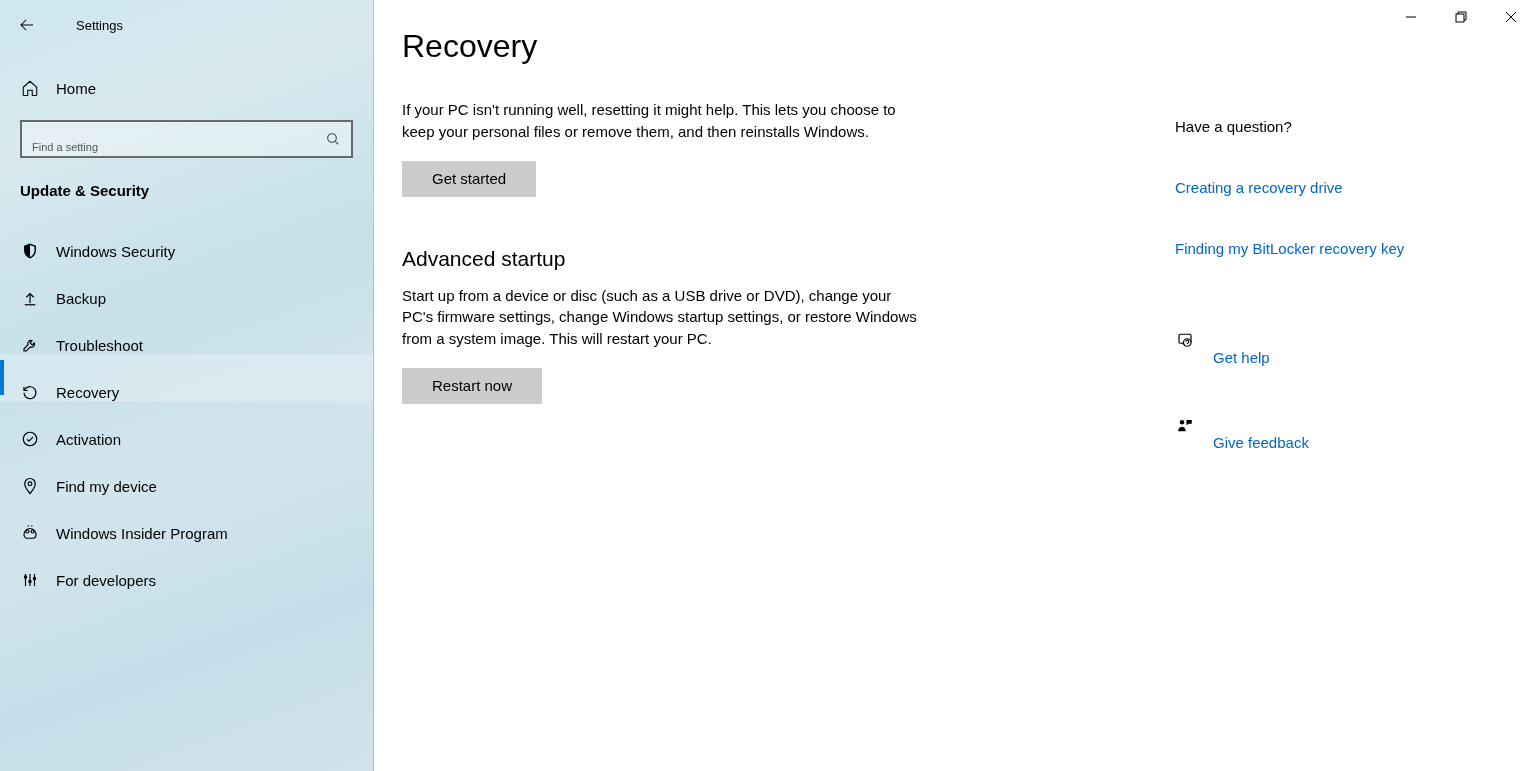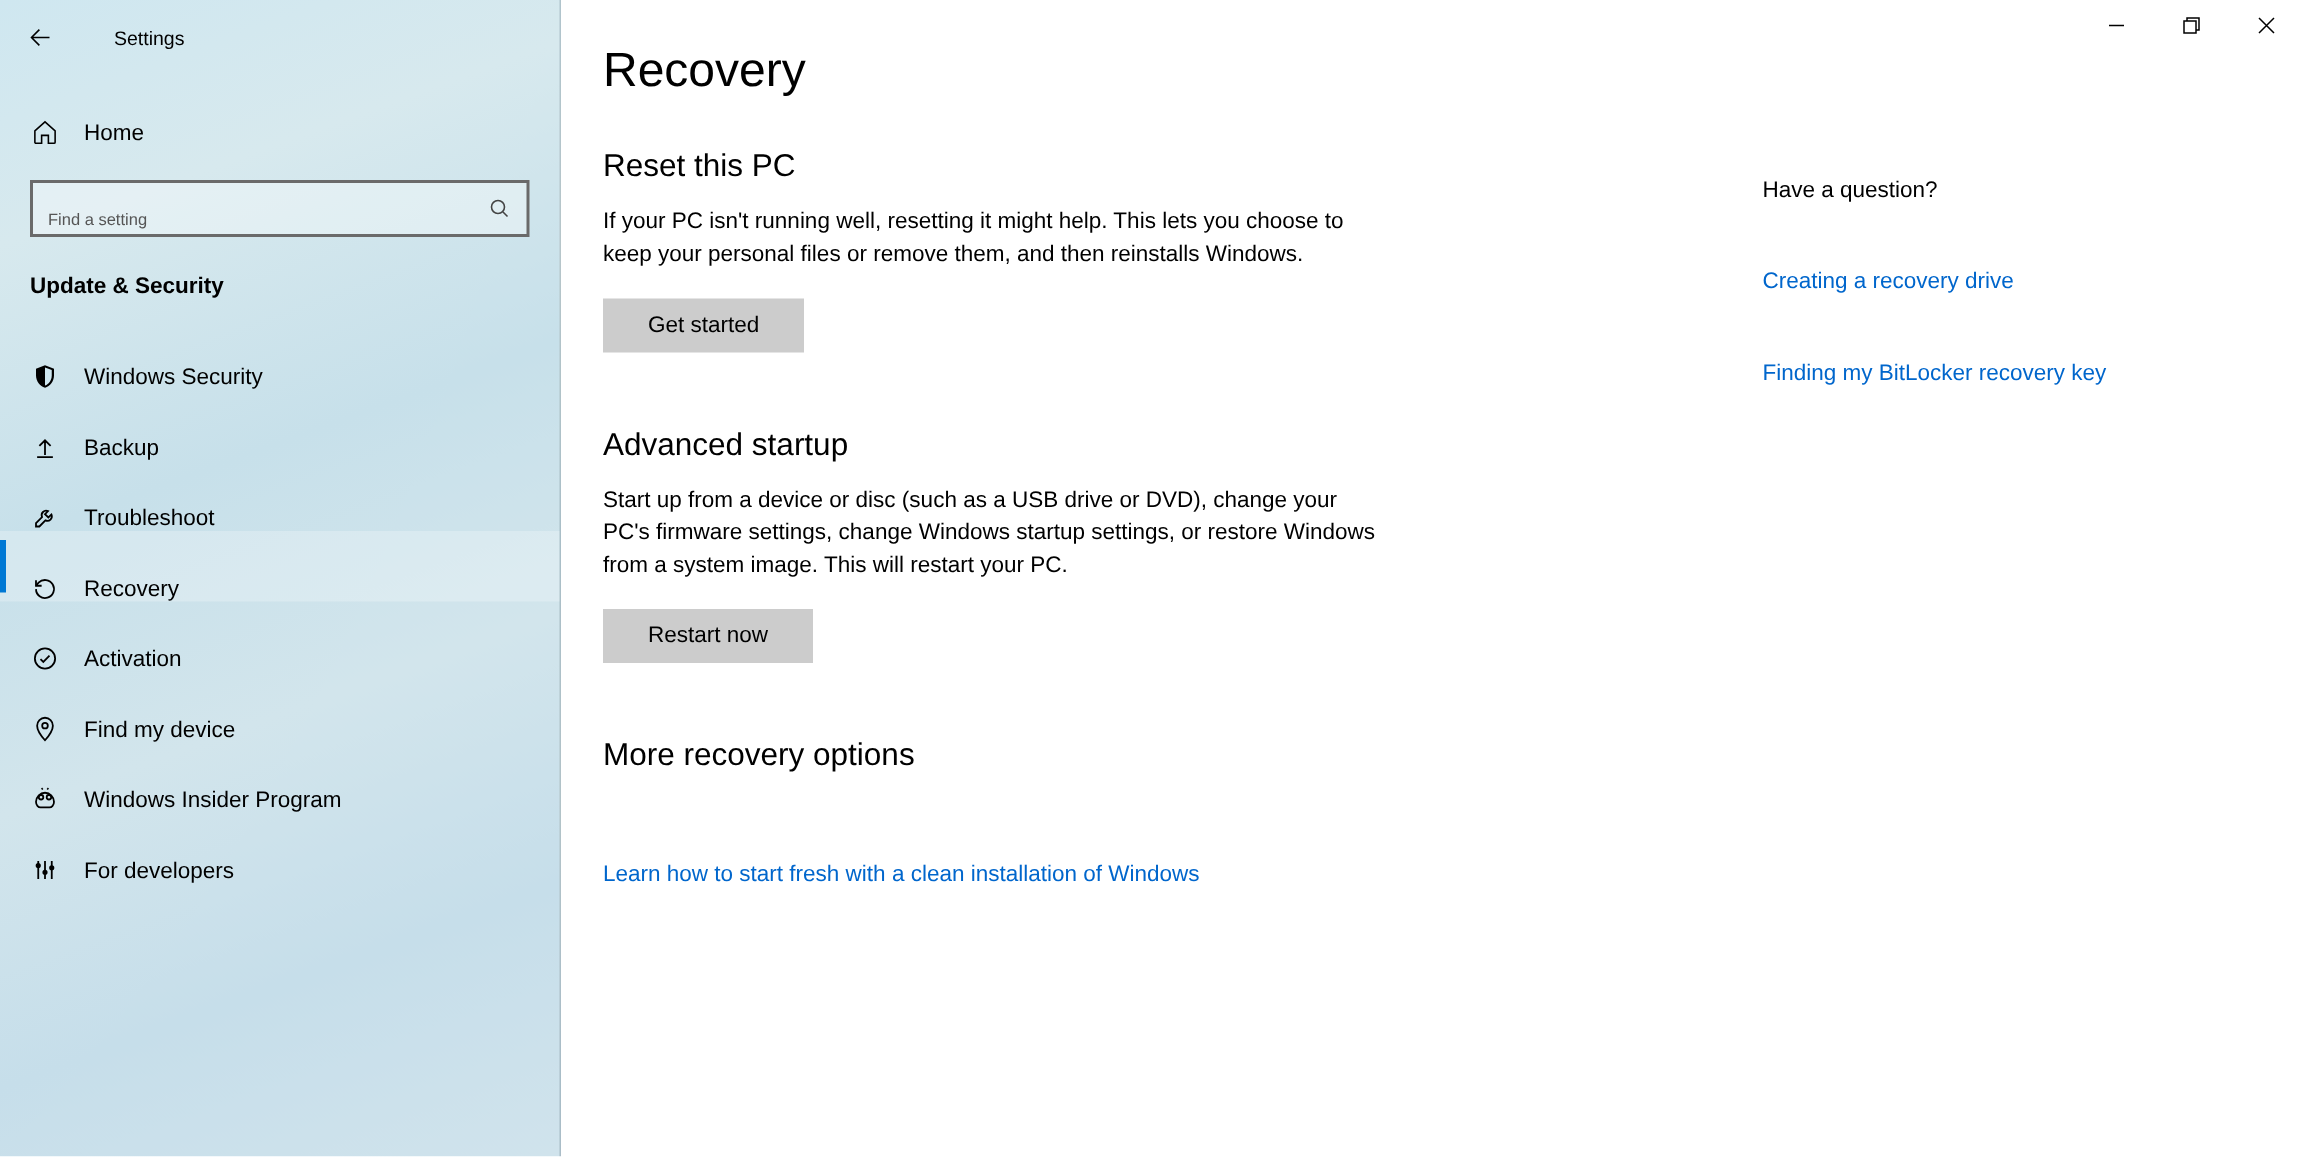--- a/index.html
+++ b/index.html
@@ -348,38 +348,55 @@
         <svg width="12" height="12" viewBox="0 0 12 12" stroke="#000" stroke-width="1">
             <path d="M1 1l10 10M11 1L1 11"></path>
           </svg>
       </div>
     </div>
 
     <div class="content">
       <h1 class="page-title">Recovery</h1>
 
       <div class="section">
-        <h2>Reset this PC</h2>
         <p>If your PC isn't running well, resetting it might help. This lets you choose to keep your personal files or remove them, and then reinstalls Windows.</p>
         <button class="btn">Get started</button>
       </div>
 
       <div class="section">
         <h2>Advanced startup</h2>
         <p>Start up from a device or disc (such as a USB drive or DVD), change your PC's firmware settings, change Windows startup settings, or restore Windows from a system image. This will restart your PC.</p>
         <button class="btn">Restart now</button>
       </div>
 
-      <div class="section">
-        <h2>More recovery options</h2>
-        <span class="link">Learn how to start fresh with a clean installation of Windows</span>
-      </div>
     </div>
 
     <div class="right-col">
       <div class="q">Have a question?</div>
       <span class="link">Creating a recovery drive</span>
       <span class="link">Finding my BitLocker recovery key</span>
 
+      <div class="help-links">
+        <div class="help-row">
+          <span class="icon">
+            <svg width="18" height="18" viewBox="0 0 24 24" fill="none" stroke="#000" stroke-width="1.6">
+                <path d="M20 5c0-1-1-2-2-2H6C5 3 4 4 4 5v8c0 1 1 2 2 2h3l3 3 3-3h3c1 0 2-1 2-2z"></path>
+                <circle cx="15" cy="14" r="5" fill="#fff" stroke="#000"></circle>
+                <path d="M13 13a2 2 0 1 1 3 1.7c-.7.4-1 .8-1 1.3M15 18h0"></path>
+              </svg>
+          </span>
+          <span class="link">Get help</span>
+        </div>
+        <div class="help-row">
+          <span class="icon">
+            <svg width="18" height="18" viewBox="0 0 24 24" fill="#000">
+                <circle cx="8" cy="7" r="3"></circle>
+                <path d="M3 18c0-3 2.5-5 5-5s5 2 5 5v1H3z"></path>
+                <path d="M14 4h7v5h-4l-3 2z"></path>
+              </svg>
+          </span>
+          <span class="link">Give feedback</span>
+        </div>
+      </div>
     </div>
 
   </div>
 </div>
 
 </body></html>

